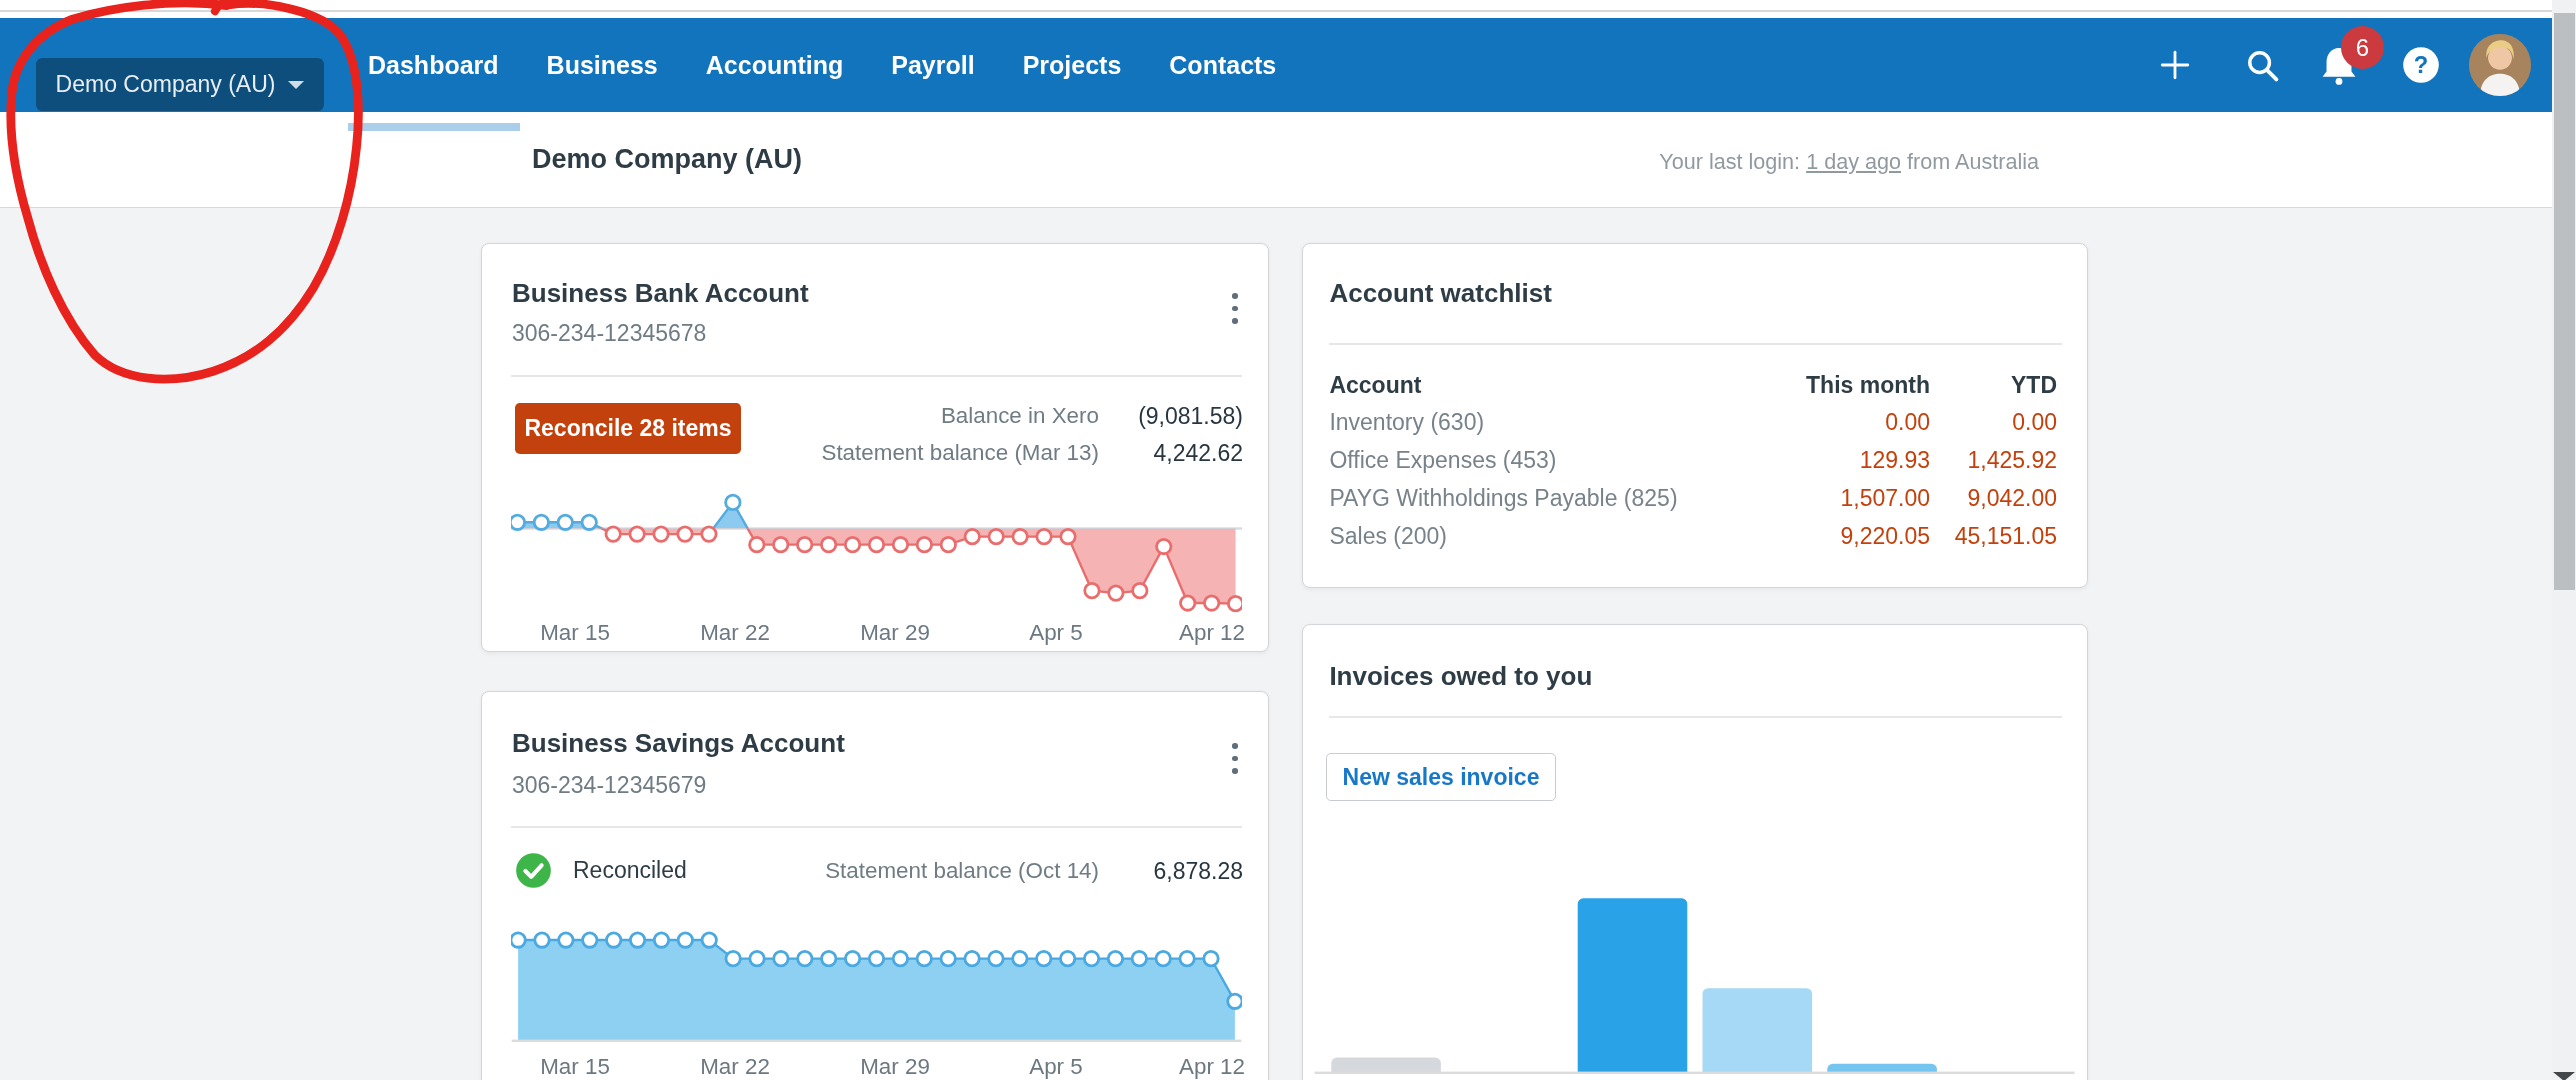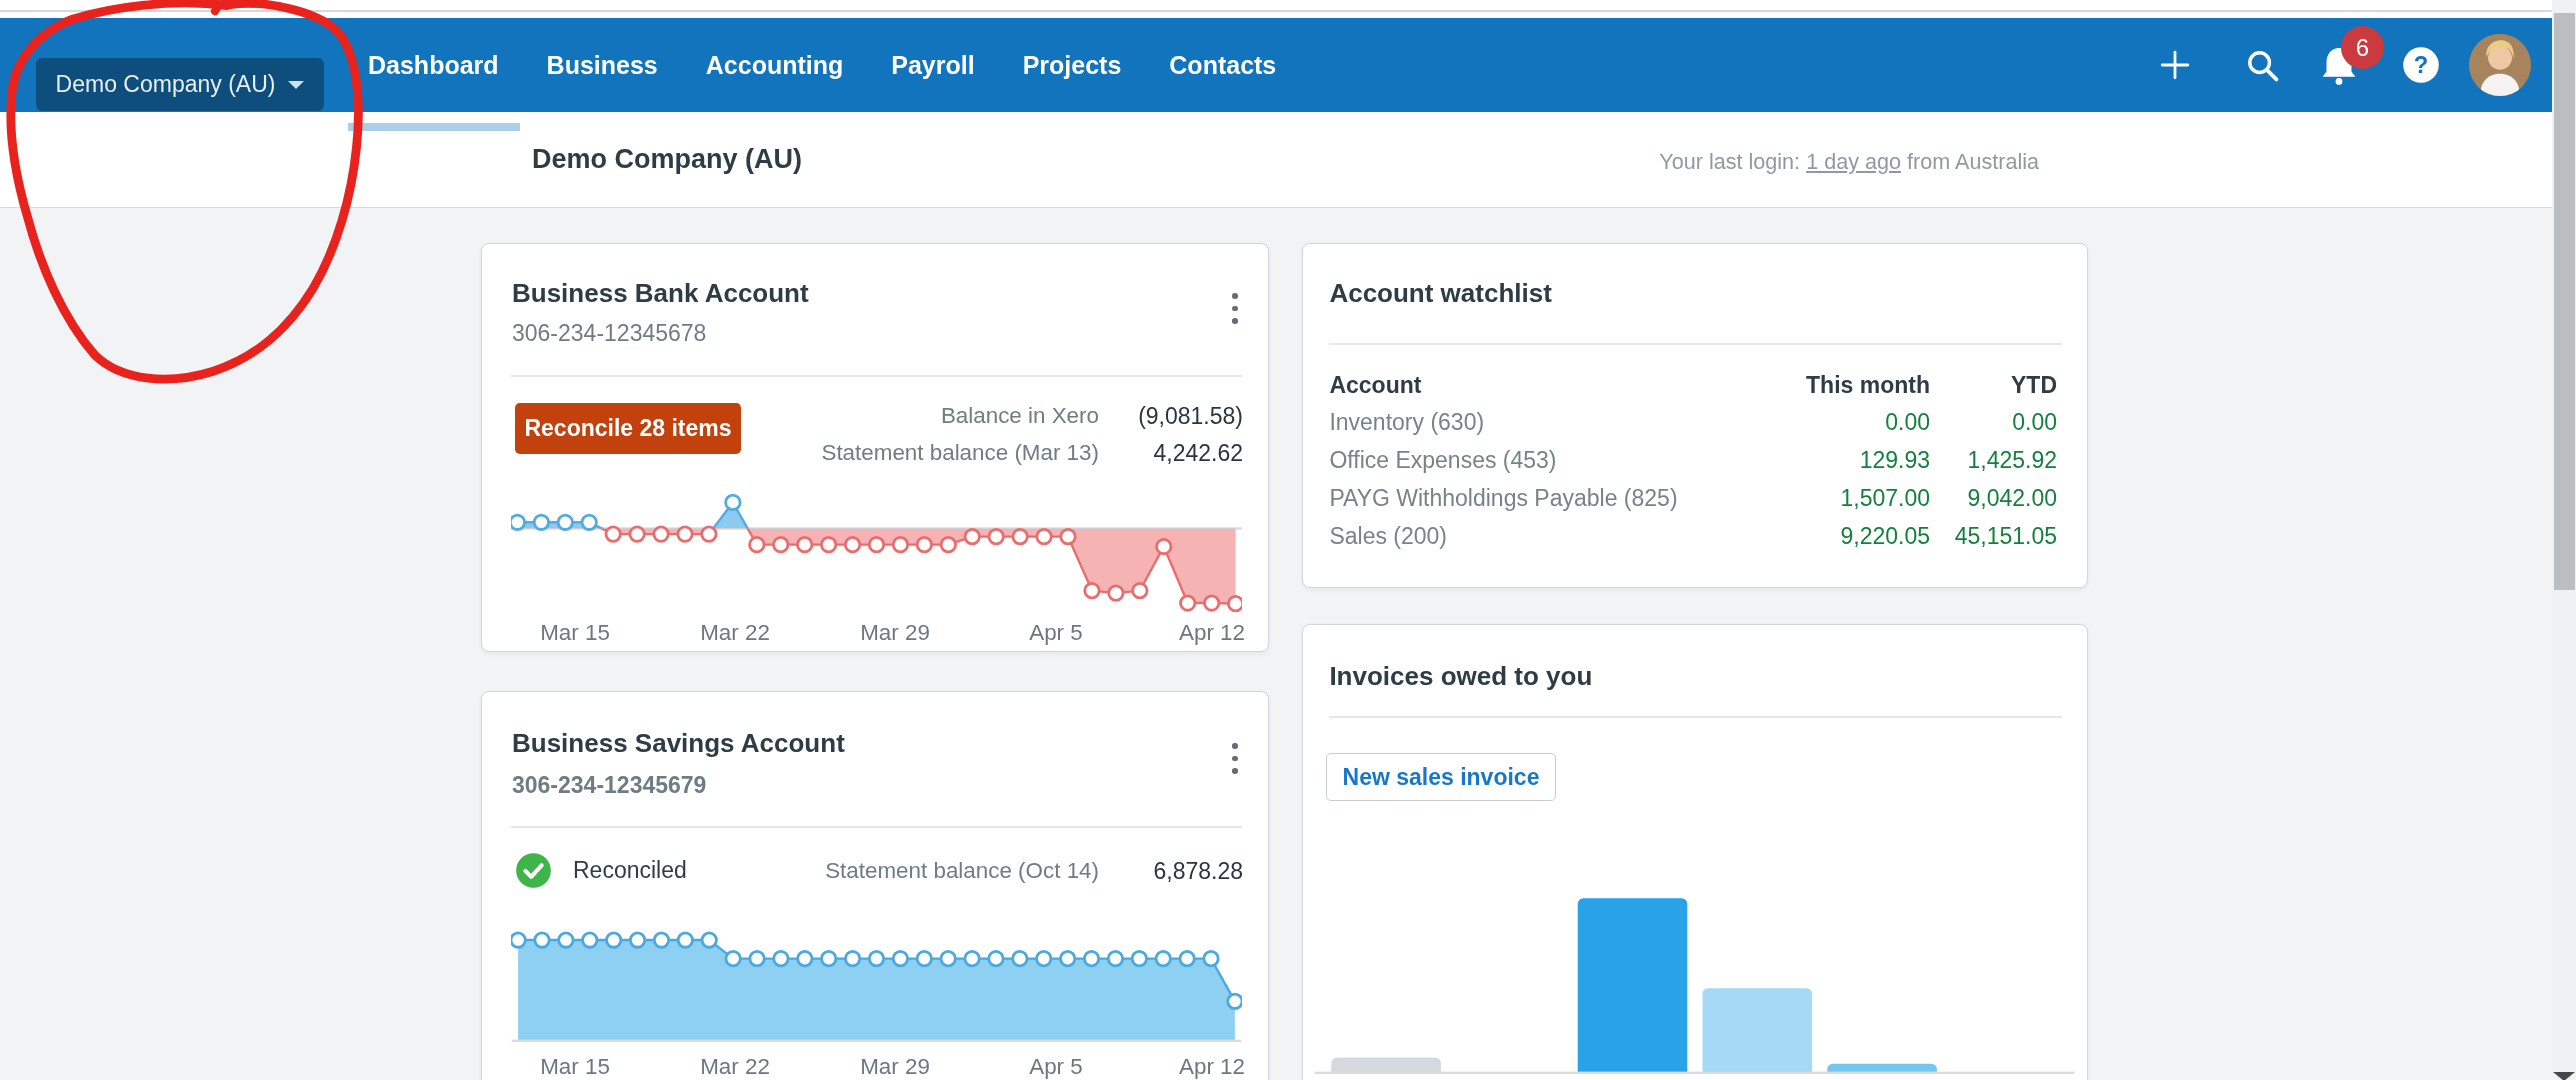--- a/index.html
+++ b/index.html
@@ -75,21 +75,21 @@
   .x-tick { position:absolute; transform:translateX(-50%); font-size:22.4px; color:#6c7880; white-space:nowrap; }
 
   
   .wl-table { position:absolute; left:26.4px; right:30px; top:124px; }
   .wl-row { display:flex; align-items:center; height:38px; }
   .wl-row .c1 { flex:1; text-align:left; }
   .wl-row .c2 { width:200px; text-align:right; }
   .wl-row .c3 { width:127px; text-align:right; }
   .wl-header { font-size:23px; font-weight:bold; color:#2e3c46; height:35px; }
   .wl-body .c1 { font-size:23px; color:#77828a; }
-  .wl-body .c2, .wl-body .c3 { font-size:23px; color:#15803d; }
+  .wl-body .c2, .wl-body .c3 { font-size:23px; color:#c2410c; }
 
   
   .status-row { position:absolute; left:33px; top:160px; display:flex; align-items:center; gap:21px; }
   .status-label { font-size:23px; color:#2e3c46; }
 
   
   .annotation { position:absolute; left:0; top:0; z-index:99; pointer-events:none; }
 
   
   .scroll-track { position:absolute; left:2552px; top:0; width:24px; height:1081px; background:#f0f1f2; }
@@ -274,21 +274,21 @@
   </div>
 </section>
 
 <section class="card card-savings">
   <h2 class="card-title" style="left:30px; top:36px;">Business Savings Account</h2>
   <div class="kebab" style="left:737px; top:44px;">
     <i></i>
       <i></i>
       <i></i>
   </div>
-  <div class="acct-num" style="left:30px; top:80px;font-weight:bold;">306-234-12345679</div>
+  <div class="acct-num" style="left:30px; top:80px;">306-234-12345679</div>
   <div class="card-divider" style="left:29px; top:134px; width:731px;"></div>
   <div class="status-row">
     <svg width="37" height="37" viewBox="0 0 32 32">
       <circle cx="16" cy="16" r="15" fill="#3db549"></circle>
       <polyline points="9,16.5 14,21.5 23,11.5" fill="none" stroke="#ffffff" stroke-width="3.6" stroke-linecap="round" stroke-linejoin="round"></polyline>
     </svg>
     <span class="status-label">Reconciled</span>
   </div>
   <div class="bal-rows" style="top:164px;">
     <div class="bal-row">

